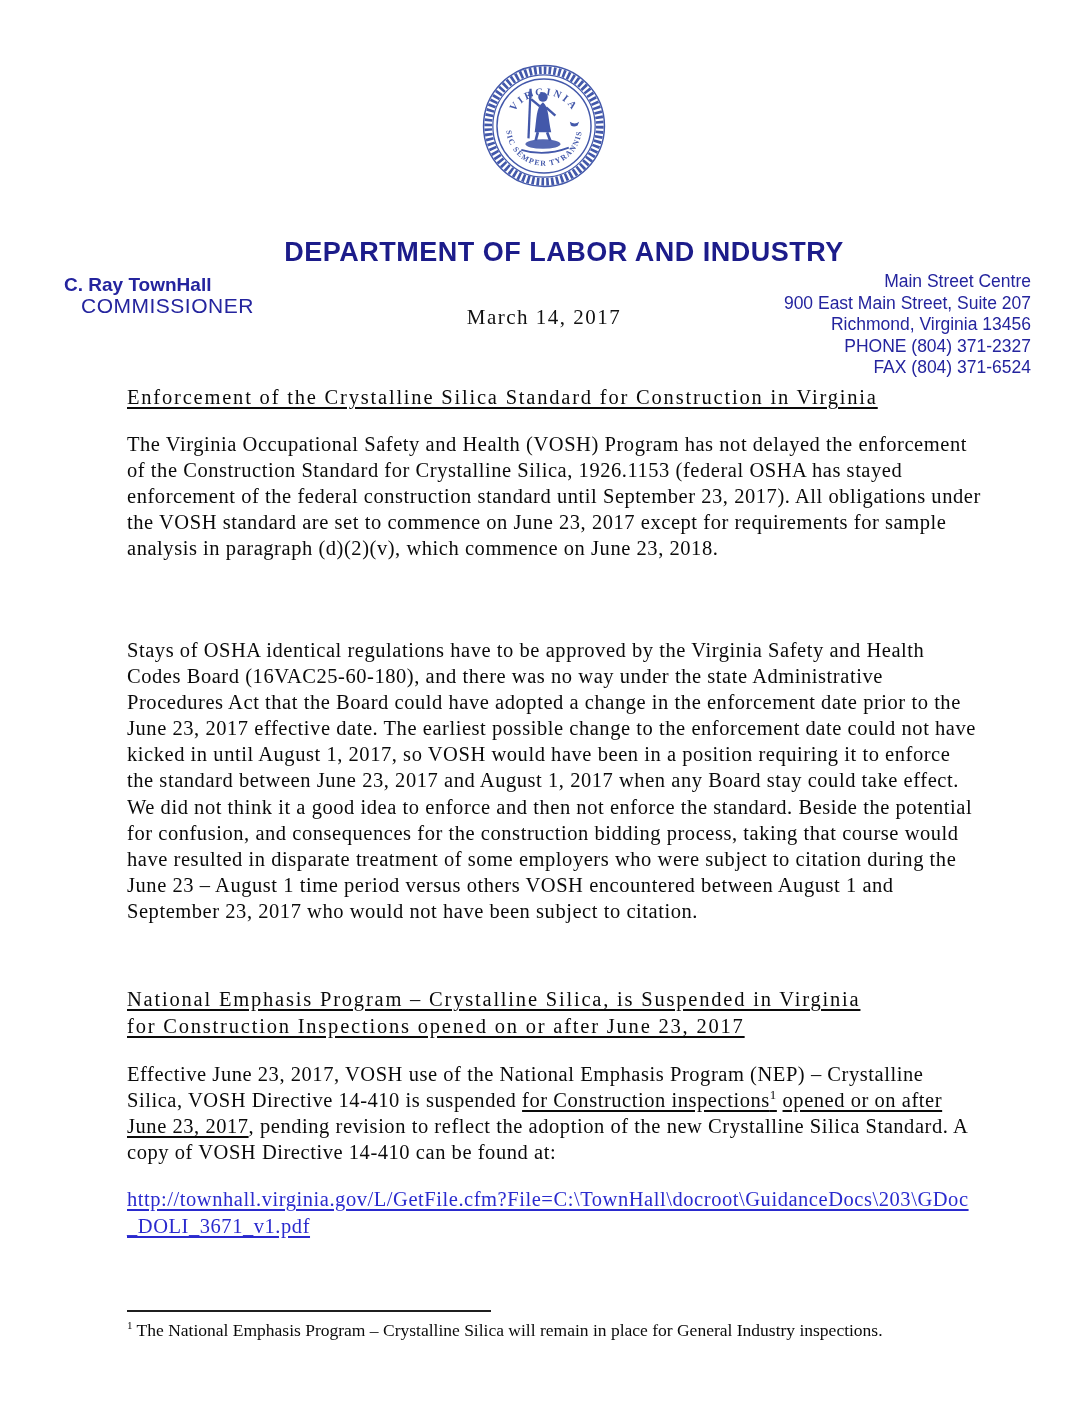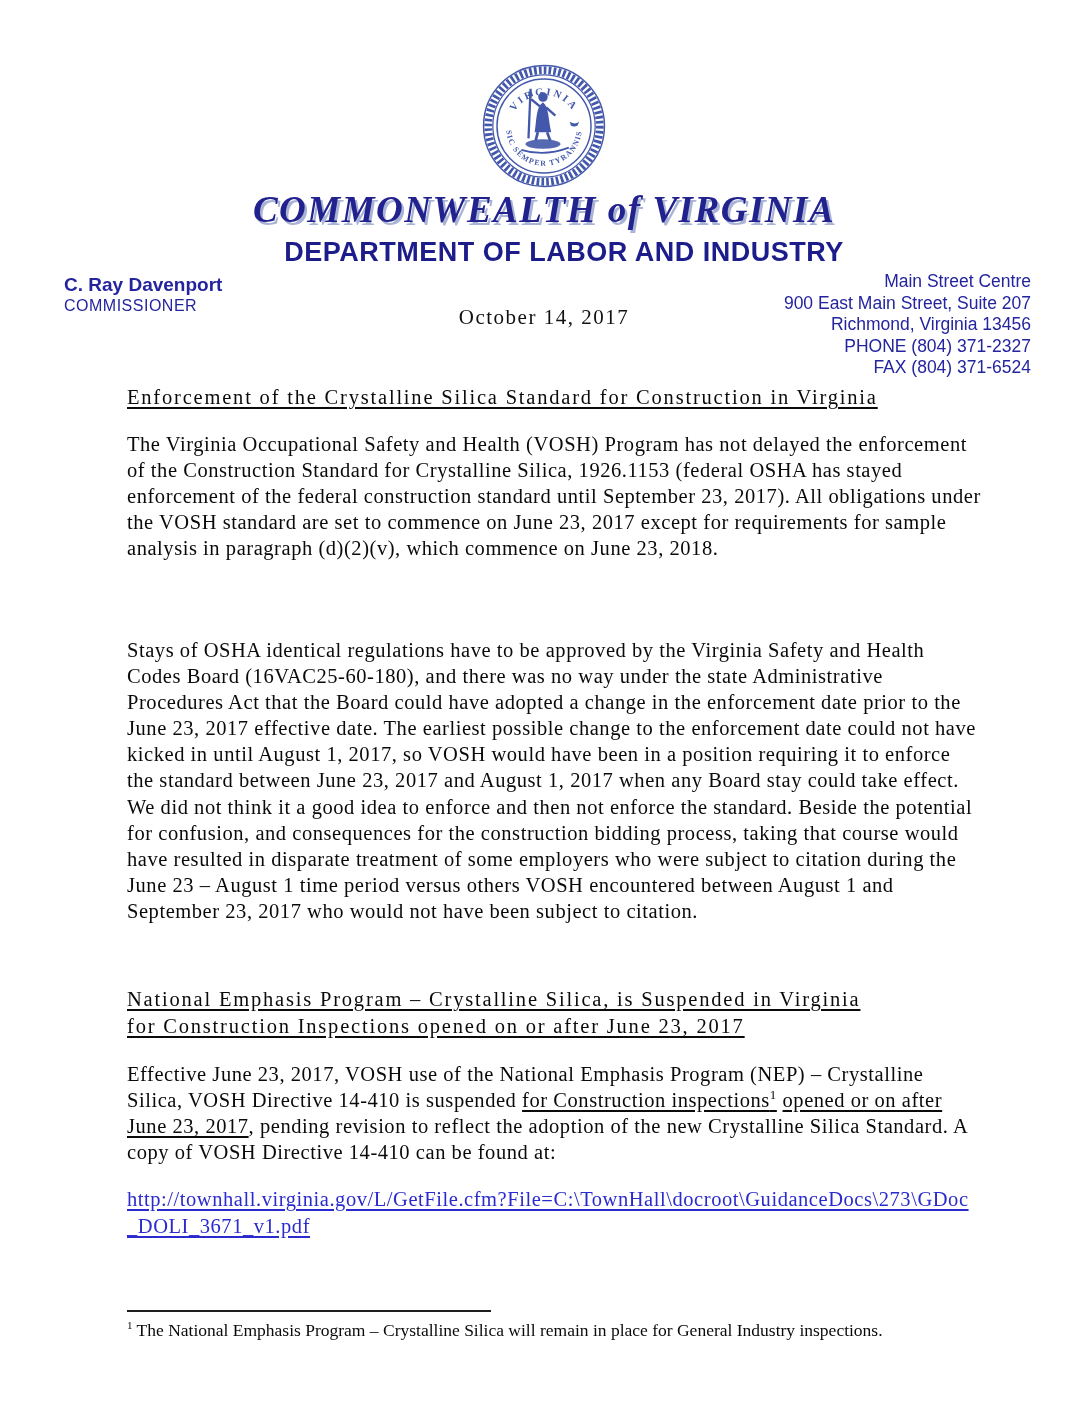--- a/index.html
+++ b/index.html
@@ -37,21 +37,21 @@
     font-weight:bold;font-size:27px;letter-spacing:0.5px;
     color:var(--dept-navy);
     padding-left:20px;
   }
   .commissioner{
     position:absolute;top:274px;left:64px;
     font-family:"Liberation Sans", sans-serif;
     color:var(--contact-navy);
   }
   .comm-name{font-weight:bold;font-size:19px;line-height:21px;}
-  .comm-title{font-size:16px;line-height:21px;letter-spacing:0.5px;margin-left:0;}
+  .comm-title{font-size:21px;line-height:21px;letter-spacing:0.5px;margin-left:17px;}
   .address{
     position:absolute;top:271px;right:57px;
     text-align:right;
     font-family:"Liberation Sans", sans-serif;
     font-size:17.5px;line-height:21.5px;
     color:var(--contact-navy);
   }
   .date{
     position:absolute;top:305px;left:0;width:100%;
     text-align:center;
@@ -111,55 +111,54 @@
         <line x1="62" y1="42" x2="71" y2="50" stroke-width="2.4"></line>
         <line x1="54" y1="66" x2="52" y2="74" stroke-width="2.6"></line>
         <line x1="63" y1="66" x2="66" y2="74" stroke-width="2.6"></line>
         <ellipse cx="59" cy="77.5" rx="17" ry="4.6" stroke="none" opacity="0.9"></ellipse>
         <path d="M38 83 Q 60 90 84 81" fill="none" stroke-width="1.8"></path>
         <path d="M85 56 q 5 3 9 0 l -1.5 3.5 q -3.5 1.8 -6.5 0 Z" stroke="none"></path>
       </g>
     </svg>
   </div>
 
-  <h1 class="org-name">COMMONWEALTH of VIRGINIA</h1>
   <div class="dept-name">DEPARTMENT OF LABOR AND INDUSTRY</div>
 
   <div class="commissioner">
-    <div class="comm-name">C. Ray Davenport</div>
+    <div class="comm-name">C. Ray TownHall</div>
     <div class="comm-title">COMMISSIONER</div>
   </div>
 
   <div class="address">
     <div>Main Street Centre</div>
     <div>900 East Main Street, Suite 207</div>
     <div>Richmond, Virginia 13456</div>
     <div>PHONE (804) 371-2327</div>
     <div>FAX (804) 371-6524</div>
   </div>
 
-  <div class="date">October 14, 2017</div>
+  <div class="date">March 14, 2017</div>
 
   <div class="block heading1 u">Enforcement of the Crystalline Silica Standard for Construction in Virginia</div>
 
   <p class="block p1">The Virginia Occupational Safety and Health (VOSH) Program has not delayed the enforcement of the Construction Standard for Crystalline Silica, 1926.1153 (federal OSHA has stayed enforcement of the federal construction standard until September 23, 2017).  All obligations under the VOSH standard are set to commence on June 23, 2017 except for requirements for sample analysis in paragraph (d)(2)(v), which commence on June 23, 2018.</p>
 
   <p class="block p2">Stays of OSHA identical regulations have to be approved by the Virginia Safety and Health Codes Board (16VAC25-60-180), and there was no way under the state Administrative Procedures Act that the Board could have adopted a change in the enforcement date prior to the June 23, 2017 effective date.  The earliest possible change to the enforcement date could not have kicked in until August 1, 2017, so VOSH would have been in a position requiring it to enforce the standard between June 23, 2017 and August 1, 2017 when any Board stay could take effect.</p>
 
   <p class="block p3">We did not think it a good idea to enforce and then not enforce the standard.  Beside the potential for confusion, and consequences for the construction bidding process, taking that course would have resulted in disparate treatment of some employers who were subject to citation during the June 23 – August 1 time period versus others VOSH encountered between August 1 and September 23, 2017 who would not have been subject to citation.</p>
 
   <div class="block heading2">
     <div class="u">National Emphasis Program – Crystalline Silica, is Suspended in Virginia</div>
     <div class="u">for Construction Inspections opened on or after June 23, 2017</div>
   </div>
 
   <p class="block p4"><span>Effective June 23, 2017, VOSH use of the National Emphasis Program (NEP) – Crystalline Silica, VOSH Directive 14-410  is suspended </span><u class="u"><span>for Construction inspections</span><sup>1</sup></u><span> </span><u class="u">opened or on after June 23, 2017</u><span>, pending revision to reflect the adoption of the new Crystalline Silica Standard.  A copy of VOSH Directive 14-410 can be found at:</span></p>
 
   <div class="block link-wrap">
-    <a class="doc-link" href="#">http://townhall.virginia.gov/L/GetFile.cfm?File=C:\TownHall\docroot\GuidanceDocs\273\GDoc_DOLI_3671_v1.pdf</a>
+    <a class="doc-link" href="#">http://townhall.virginia.gov/L/GetFile.cfm?File=C:\TownHall\docroot\GuidanceDocs\203\GDoc_DOLI_3671_v1.pdf</a>
   </div>
 
   <div class="footnote-area">
     <div class="footnote-rule"></div>
     <div class="footnote"><sup>1</sup><span> The National Emphasis Program – Crystalline Silica will remain in place for General Industry inspections.</span></div>
   </div>
 
 </div>
 
 </body></html>

